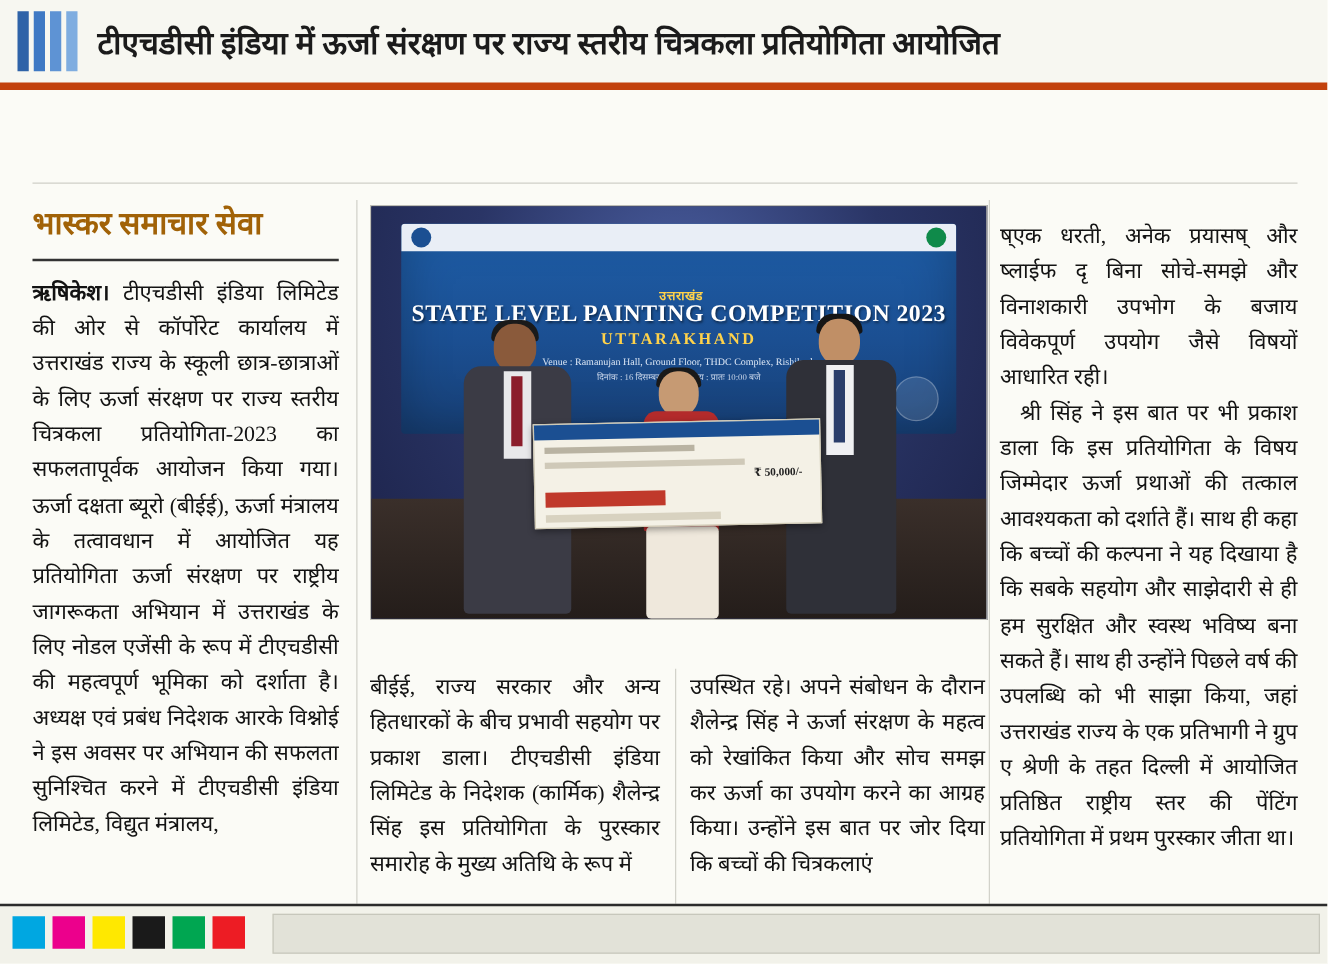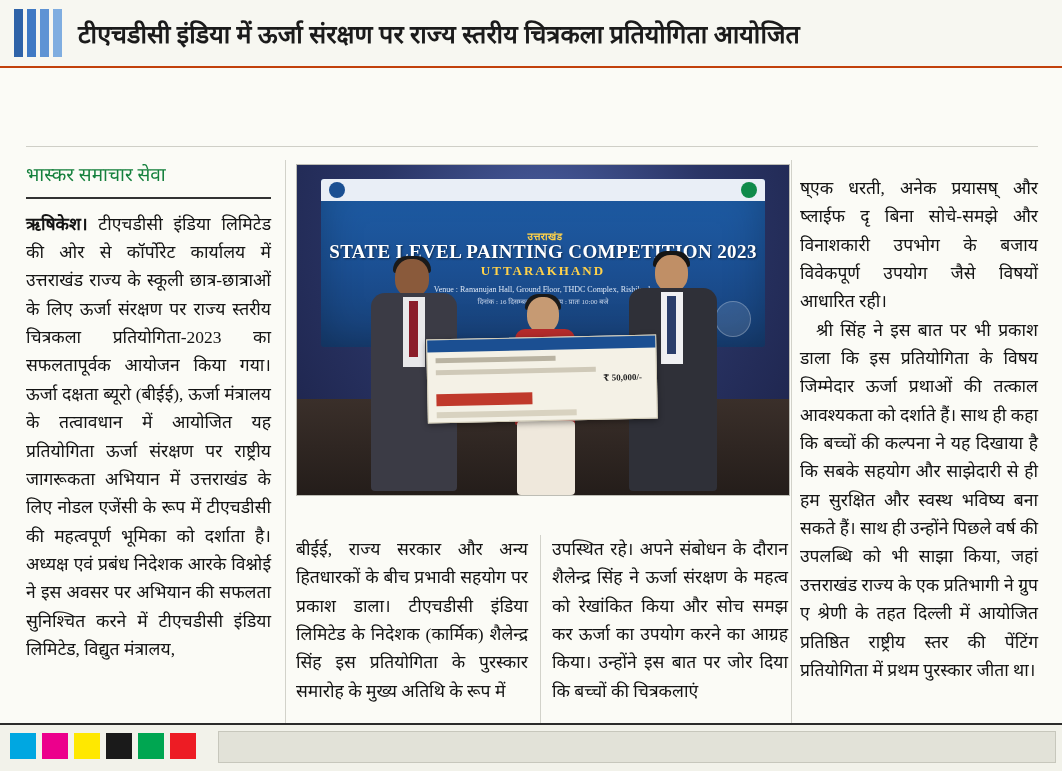--- a/index.html
+++ b/index.html
@@ -24,21 +24,21 @@
     background: #fbfbf6;
   }
 
   
   .kicker-bar {
     position: absolute;
     left: 0; top: 0;
     width: 1062px;
     height: 66px;
     background: #f7f7f1;
-    border-bottom: 2px solid #c2410c;
+    border-bottom: 6px solid #c2410c;
     display: flex;
     align-items: center;
   }
   .bars {
     display: flex;
     align-items: center;
     gap: 4px;
     margin-left: 14px;
     margin-right: 16px;
   }
@@ -93,23 +93,23 @@
     color: #131313;
   }
   .col p { margin: 0; }
 
   .col-left {
     left: 26px;
     top: 160px;
     width: 245px;
   }
   .byline {
-    font-weight: normal;
-    font-size: 19px;
-    color: #15803d;
+    font-weight: bold;
+    font-size: 25px;
+    color: #a16207;
     margin-bottom: 6px;
   }
   .byline-rule {
     width: 245px;
     height: 2px;
     background: #333;
     margin-bottom: 11px;
   }
   .lead-place { font-weight: bold; }
 

